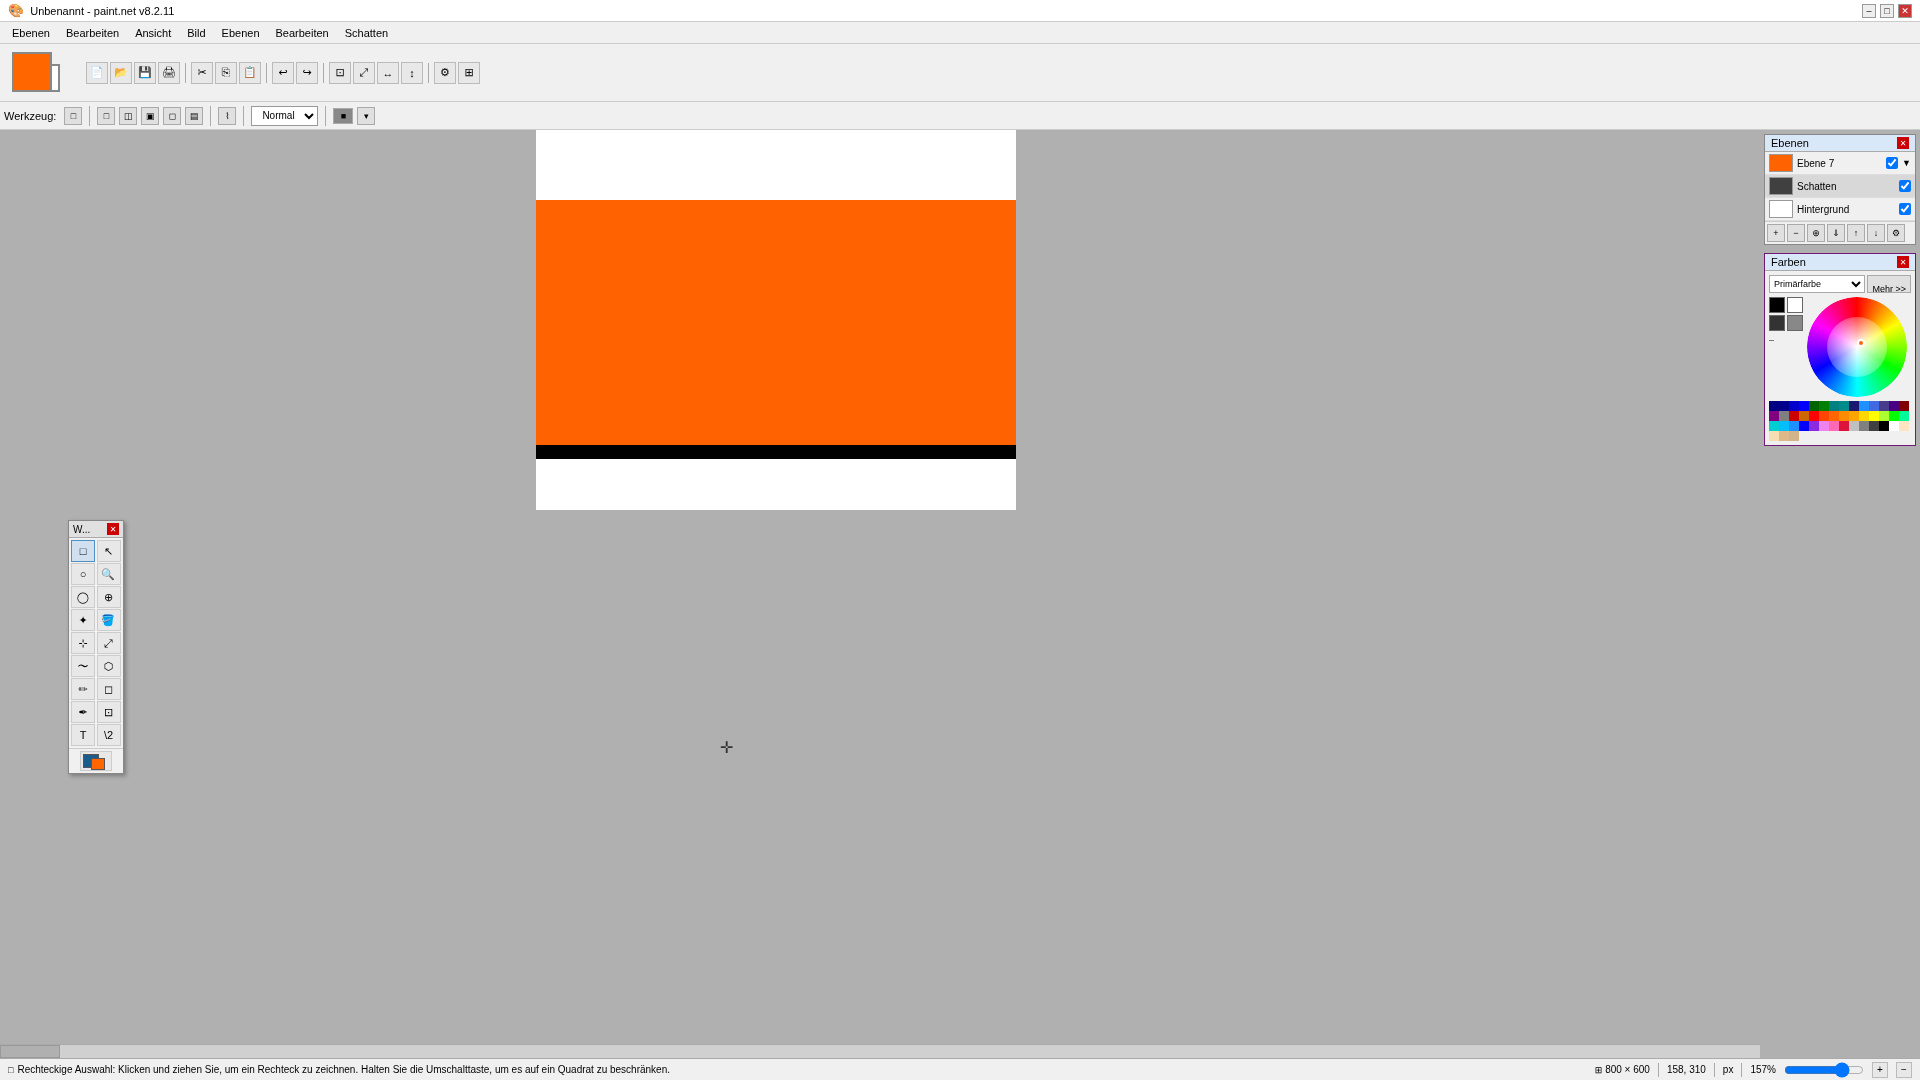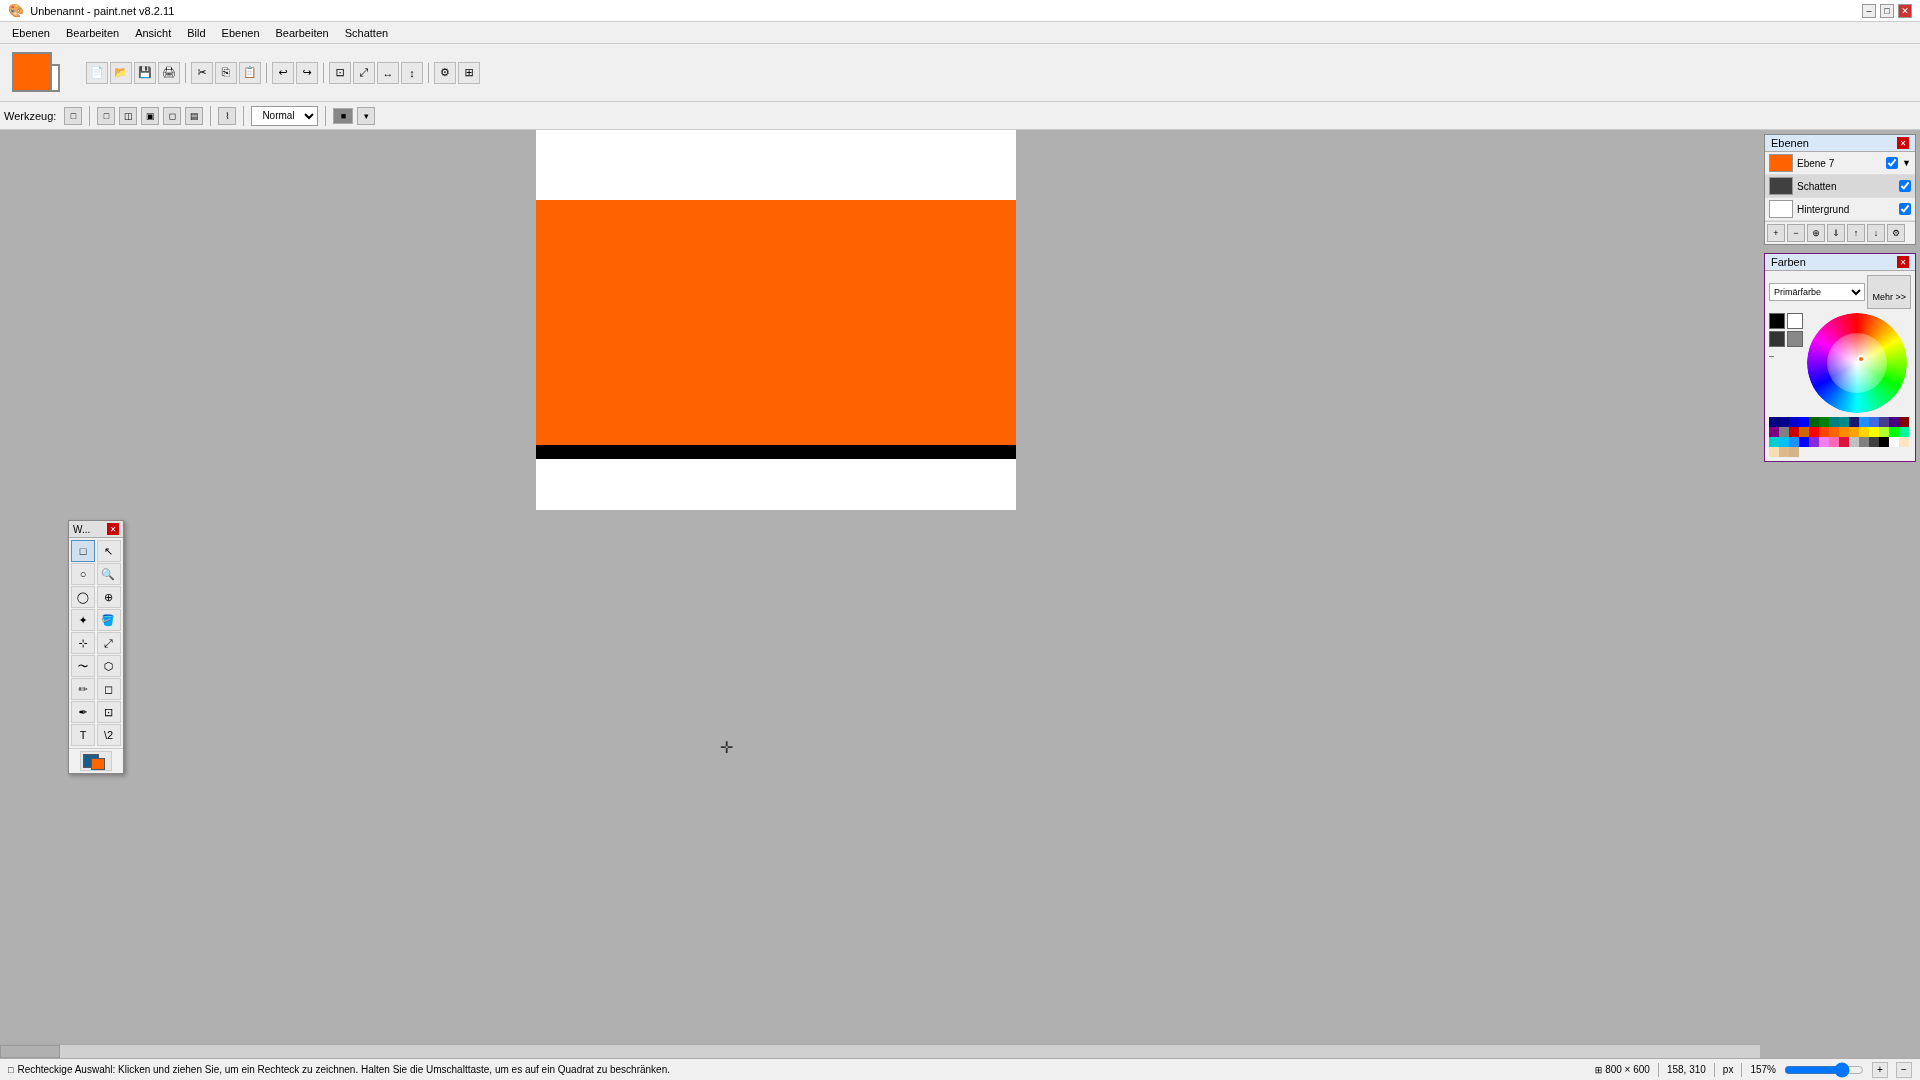--- a/index.html
+++ b/index.html
@@ -270,21 +270,21 @@
     .swatch-sm.black { background: #000; }
     .swatch-sm.white2 { background: #fff; }
     .swatch-sm.black2 { background: #333; }
     .swatch-sm.gray { background: #888; }
     .color-picker-row {
       display: flex; gap: 2px; align-items: center;
     }
     .color-picker-dropdown {
       font-size: 9px; height: 18px; background: #fff; border: 1px solid #aaa; flex: 1;
     }
-    .mehr-btn { font-size: 9px; height: 18px; padding: 16px 4px; background: #e0e0e0; border: 1px solid #aaa; cursor: pointer; }
+    .mehr-btn { font-size: 9px; height: 18px; padding: 8px 4px; background: #e0e0e0; border: 1px solid #aaa; cursor: pointer; }
     .color-palette {
       display: flex; flex-wrap: wrap; gap: 0;
     }
     .palette-color { width: 10px; height: 10px; cursor: pointer; border: none; }
 
     
     #statusbar {
       position: fixed;
       bottom: 0; left: 0; right: 0;
       height: 22px;

